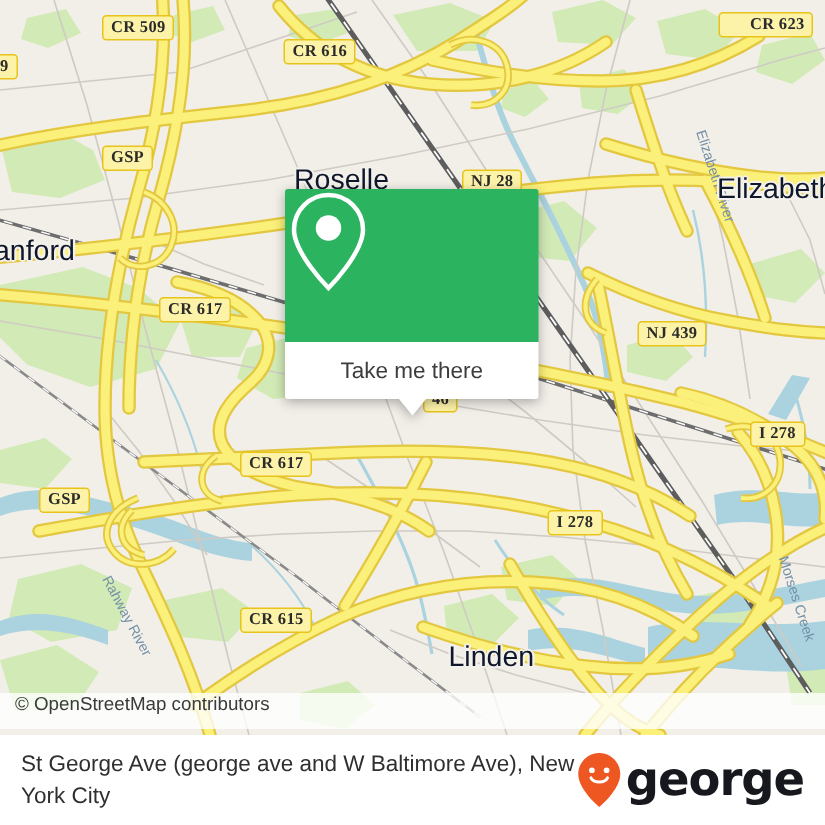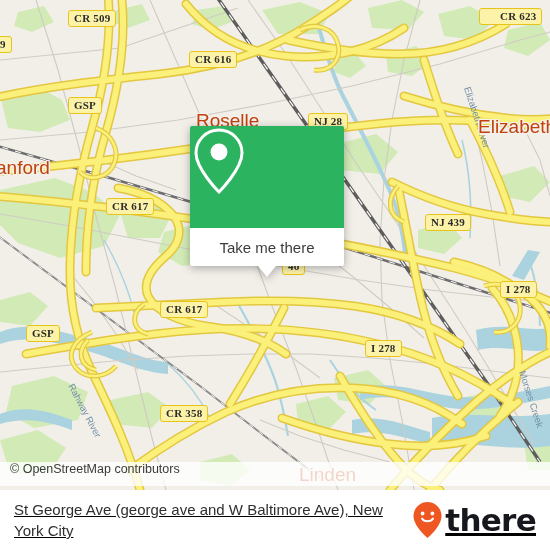--- a/index.html
+++ b/index.html
@@ -27,34 +27,34 @@
     letter-spacing:.2px;
     padding:1px 5px 2px 5px;
     line-height:12px;
     white-space:nowrap;
     font-family:Liberation Serif, serif;
   }
 
   
   .place{
     position:absolute;
-    color:#c2410c;
+    color:#0f172a;
     font-size:15px;
     white-space:nowrap;
     text-shadow:
       -1.5px 0 #f4f1ec, 1.5px 0 #f4f1ec, 0 -1.5px #f4f1ec, 0 1.5px #f4f1ec,
       -1px -1px #f4f1ec, 1px 1px #f4f1ec, -1px 1px #f4f1ec, 1px -1px #f4f1ec;
   }
   .place.big{font-size:19px;}
 
   
   .popup{
     position:absolute;
     left:190px;top:126px;
-    width:154px;
+    width:169px;
     filter:drop-shadow(0 2px 4px rgba(0,0,0,.30));
   }
   .popup-head{
     height:102px;
     background:#2bb35f;
     border-radius:2px 2px 0 0;
     display:flex;align-items:center;justify-content:center;
   }
   .popup-foot{
     height:38px;
@@ -89,24 +89,23 @@
 
   
   .bottombar{
     position:absolute;left:0;top:490px;width:550px;height:60px;
     background:#ffffff;
     overflow:hidden;
   }
   .bottom-inner{
     position:relative;
     height:60px;
-    display:flex;align-items:center;justify-content:space-between;
+    display:flex;align-items:center;justify-content:flex-end;
     padding:0 14px 0 14px;
     box-sizing:border-box;
-    text-decoration:underline;
   }
   .title{
     font-size:15px;color:#2f2f2f;line-height:21px;
     max-width:390px;
     font-family:"Liberation Sans", sans-serif;
   }
   .logo{display:flex;align-items:center;gap:1px;}
   .logo-word{
     font-size:31px;font-weight:bold;color:#16181d;letter-spacing:-.7px;
     font-family:"DejaVu Sans", sans-serif;line-height:31px;
@@ -298,38 +297,38 @@
             <text x="68" y="386" transform="rotate(62 68 386)" fill="#7390a6" font-size="9.5" font-family="&quot;Liberation Sans&quot;, sans-serif">Rahway River</text>
             <text x="519" y="372" transform="rotate(72 519 372)" fill="#7390a6" font-size="9.5" font-family="&quot;Liberation Sans&quot;, sans-serif">Morses Creek</text>
           </g>
       </g>
     </svg>
 
     <div id="shields">
         <div class="shield" style="left: 68px; top: 10px;">CR 509</div>
         <div class="shield" style="left: 479px; top: 8px; padding-left: 20px;">CR 623</div>
         <div class="shield" style="left: -6px; top: 36px;">9</div>
-        <div class="shield" style="left: 189px; top: 51px;">CR 616</div>
+        <div class="shield" style="left: 189px; top: 26px;">CR 616</div>
         <div class="shield" style="left: 68px; top: 97px;">GSP</div>
         <div class="shield" style="left: 308px; top: 113px;">NJ 28</div>
         <div class="shield" style="left: 106px; top: 198px;">CR 617</div>
         <div class="shield" style="left: 425px; top: 214px;">NJ 439</div>
         <div class="shield" style="left: 282px; top: 258px;">46</div>
         <div class="shield" style="left: 500px; top: 281px;">I 278</div>
         <div class="shield" style="left: 160px; top: 301px;">CR 617</div>
         <div class="shield" style="left: 26px; top: 325px;">GSP</div>
         <div class="shield" style="left: 365px; top: 340px;">I 278</div>
-        <div class="shield" style="left: 160px; top: 405px;">CR 358</div>
+        <div class="shield" style="left: 160px; top: 405px;">CR 615</div>
       </div>
 
     <div id="places">
         <div class="place big" style="left: 196px; top: 110px;">Roselle</div>
         <div class="place big" style="left: 478px; top: 116px;">Elizabeth</div>
         <div class="place big" style="left: -4px; top: 157px;">anford</div>
-        <div class="place big" style="left: 299px; top: 464px;">Linden</div>
+        <div class="place big" style="left: 299px; top: 428px;">Linden</div>
       </div>
 
     <div class="popup">
       <div class="popup-head">
         <svg width="58" height="70" viewBox="0 0 58 70">
           <path d="M29 4 C16.3 4 6 14.3 6 27 C6 43 29 66 29 66 C29 66 52 43 52 27 C52 14.3 41.7 4 29 4 Z" fill="none" stroke="#ffffff" stroke-width="3"></path>
           <circle cx="29" cy="26" r="8.5" fill="#ffffff"></circle>
         </svg>
       </div>
       <div class="popup-foot">
@@ -346,18 +345,18 @@
   <div class="bottombar">
     <div class="bottom-inner">
       <div class="title">St George Ave (george ave and W Baltimore Ave), New York City</div>
       <div class="logo">
         <svg width="32" height="38" viewBox="0 0 32 38">
           <path d="M15.5 1 C7.8 1 1.5 7.3 1.5 15 C1.5 25.5 15.5 37 15.5 37 C15.5 37 29.5 25.5 29.5 15 C29.5 7.3 23.2 1 15.5 1 Z" fill="#ee5622"></path>
           <circle cx="10.6" cy="12.5" r="1.9" fill="#ffffff"></circle>
           <circle cx="20.4" cy="12.5" r="1.9" fill="#ffffff"></circle>
           <path d="M10 17.6 C12 21.2 19 21.2 21 17.6" stroke="#ffffff" stroke-width="2" fill="none" stroke-linecap="round"></path>
         </svg>
-        <span class="logo-word">there</span>
+        <span class="logo-word">george</span>
       </div>
     </div>
   </div>
 
 </div>
 
 </body></html>

